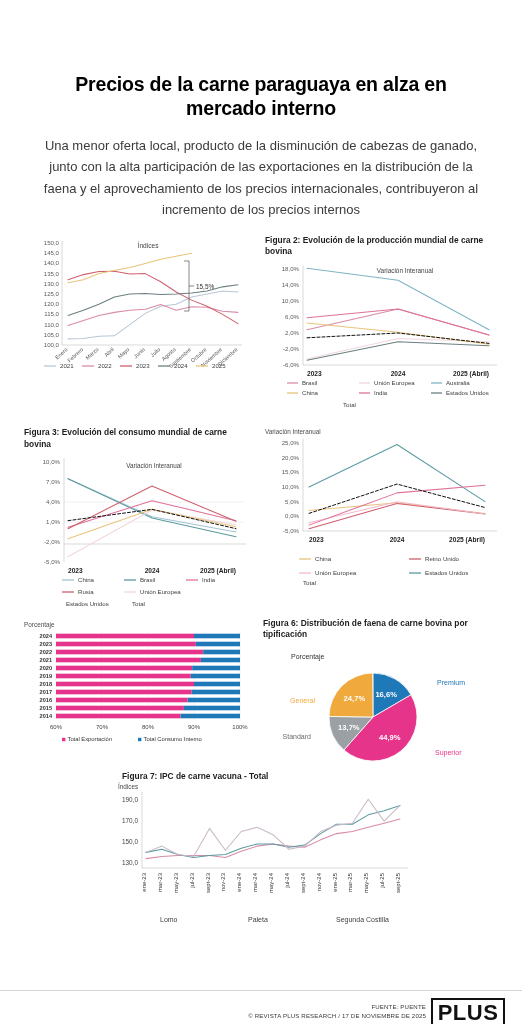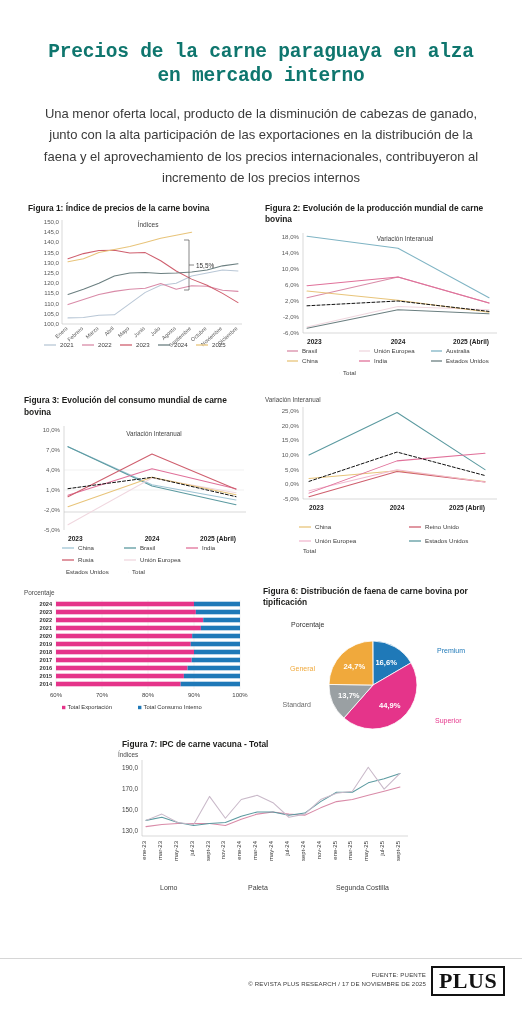--- a/index.html
+++ b/index.html
@@ -8,28 +8,29 @@
     background: #ffffff;
     font-family: "Liberation Sans", sans-serif;
     color: #231f20;
     position: relative;
     overflow: hidden;
   }
   .page { width: 522px; height: 1024px; position: relative; }
 
   
   .headline {
-    font-family: Liberation Mono, monospace;
+    font-family: Liberation Sans, sans-serif;
     font-weight: bold;
     font-size: 19.5px;
     line-height: 1.25;
     text-align: center;
-    color: #0f766e;
+    color: #000000;
     padding: 40px 46px 0 46px;
     letter-spacing: -0.2px;
+    margin-top: 32px;
   }
   .standfirst {
     text-align: center;
     font-size: 13px;
     line-height: 1.65;
     color: #3b3b3b;
     padding: 14px 42px 0 42px;
   }
 
   
@@ -87,34 +88,33 @@
     border: 2.5px solid #111;
     display: flex;
     align-items: center;
     justify-content: center;
     font-family: "Liberation Sans", sans-serif;
     font-weight: bold;
     font-size: 22px;
     letter-spacing: 0.5px;
     color: #111;
   }
-  .plus-logo span { display: block; line-height: 1; font-family: Liberation Serif, serif; }
+  .plus-logo span { display: block; line-height: 1; }
 </style>
 </head>
 <body>
 
 <div class="page">
 
   <div class="headline">Precios de la carne paraguaya en alza en mercado interno</div>
   <div class="standfirst">Una menor oferta local, producto de la disminución de cabezas de ganado, junto con la alta participación de las exportaciones en la distribución de la faena y el aprovechamiento de los precios internacionales, contribuyeron al incremento de los precios internos</div>
 
   <div class="figrow" style="margin-top:14px;">
 
     <div class="fig" style="width:255px;padding:0 6px 0 28px;">
-      <div class="fig-title">Figura 1: Índice de precios de la carne bovina</div>
       <svg width="222" height="135" viewBox="0 0 222 135">
 
         <line class="axisline" x1="34" y1="6" x2="34" y2="110"></line>
         <line class="axisline" x1="34" y1="110" x2="214" y2="110"></line>
         <g id="f1-yticks">
             <text x="31" y="112" class="tick" text-anchor="end">100,0</text>
             <text x="31" y="101.8" class="tick" text-anchor="end">105,0</text>
             <text x="31" y="91.6" class="tick" text-anchor="end">110,0</text>
             <text x="31" y="81.4" class="tick" text-anchor="end">115,0</text>
             <text x="31" y="71.19999999999999" class="tick" text-anchor="end">120,0</text>

